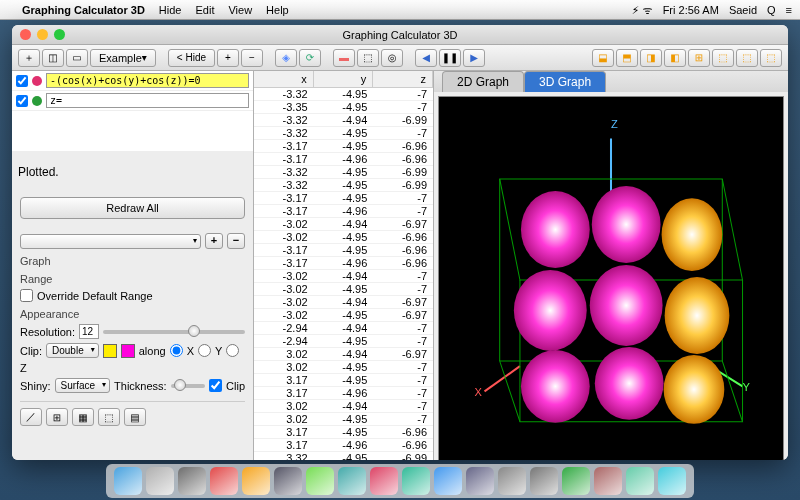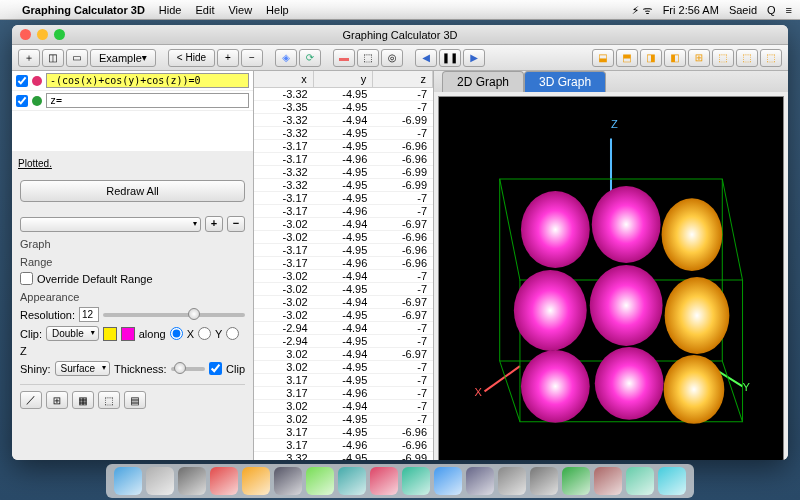--- a/index.html
+++ b/index.html
@@ -17,21 +17,21 @@
 .tbtn.wide { width:auto; padding:0 8px; }
 .sep { width:8px; }
 .content { flex:1; display:flex; overflow:hidden; }
 .left-panel { width:242px; background:#ededed; border-right:1px solid #b0b0b0; display:flex; flex-direction:column; overflow:hidden; }
 .eq-list { background:#fff; }
 .eq-row { display:flex; align-items:center; padding:2px 4px; gap:4px; border-bottom:1px solid #eee; }
 .eq-row input[type=checkbox]{ width:12px; height:12px; }
 .eq-dot { width:10px; height:10px; border-radius:50%; }
 .eq-input { flex:1; border:1px solid #999; padding:1px 3px; font-size:10px; font-family:monospace; }
 .eq-input.hl { background:#ffff66; }
-.status { padding:7px 6px; font-size:10px;text-decoration:underline; }
+.status { padding:14px 6px; font-size:12px; }
 .redraw { margin:4px 8px; padding:4px; background:linear-gradient(#fdfdfd,#e0e0e0); border:1px solid #999; border-radius:4px; text-align:center; cursor:pointer; }
 .settings { padding:6px 8px; overflow-y:auto; flex:1; font-size:10px; }
 .srow { display:flex; align-items:center; gap:4px; margin:4px 0; flex-wrap:wrap; }
 .slabel { color:#444; margin-top:6px; margin-bottom:2px; }
 .sel { background:linear-gradient(#fff,#e5e5e5); border:1px solid #999; border-radius:3px; padding:1px 14px 1px 5px; font-size:10px; position:relative; }
 .sel::after { content:"▾"; position:absolute; right:3px; font-size:8px; }
 .pm { width:18px; height:16px; background:linear-gradient(#fdfdfd,#e0e0e0); border:1px solid #999; border-radius:3px; text-align:center; cursor:pointer; font-weight:bold; }
 .slider { flex:1; height:4px; background:#bbb; border-radius:2px; position:relative; }
 .slider .thumb { position:absolute; width:12px; height:12px; background:radial-gradient(#fff,#ccc); border:1px solid #888; border-radius:50%; top:-5px; }
 .csw { width:14px; height:14px; border:1px solid #666; display:inline-block; }

